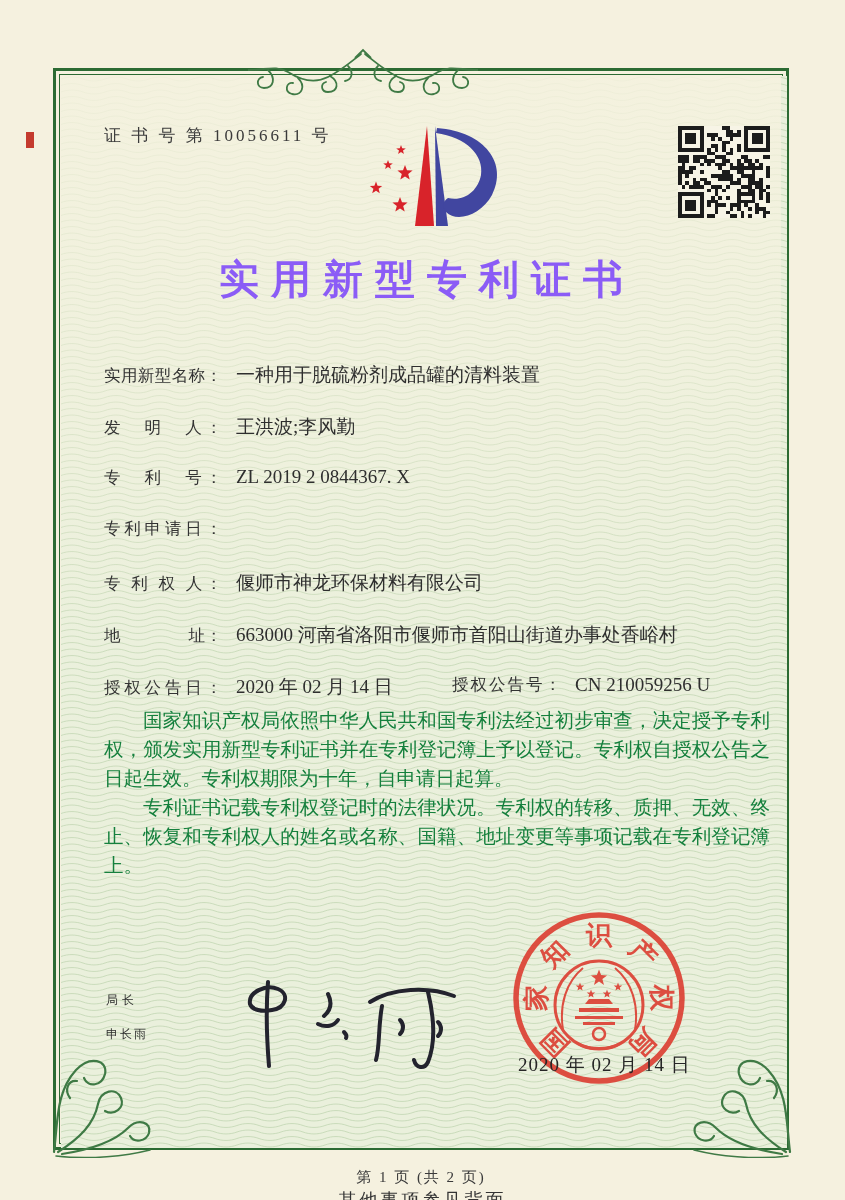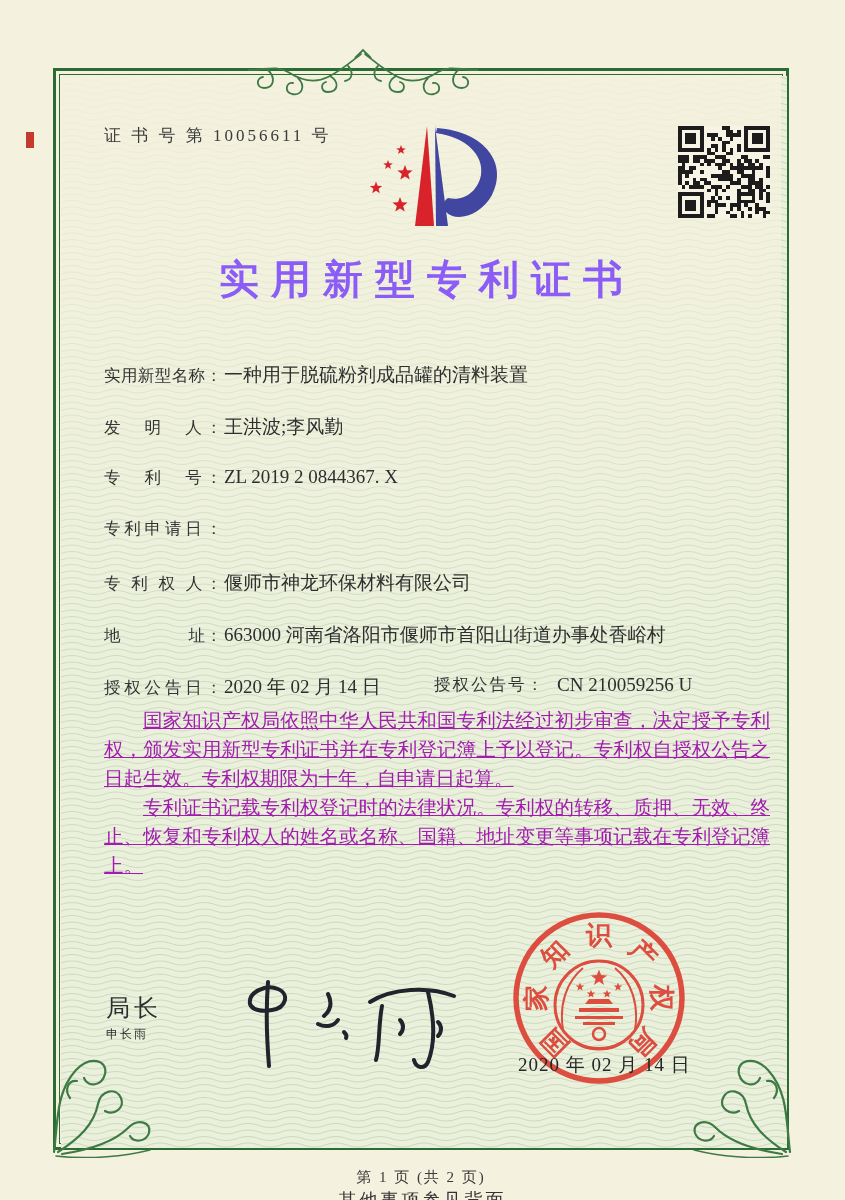--- a/index.html
+++ b/index.html
@@ -47,32 +47,32 @@
   }
 
   .fields { position:absolute; left:104px; top:362px; width:672px; }
   .field-row { position:relative; display:flex; align-items:baseline; height:52px; }
   .field-label {
     display:inline-block; width:118px; flex:0 0 118px;
     font-size:16.5px; color:#333;
     text-align:justify; text-align-last:justify; text-justify:inter-character;
     white-space:nowrap; overflow:visible;
   }
-  .field-value { font-size:19px; color:#2e2e2e; margin-left:2px; white-space:nowrap; }
-  .grant-no { position:absolute; left:330px; top:0; display:flex; align-items:center; }
+  .field-value { font-size:19px; color:#2e2e2e; margin-left:14px; white-space:nowrap; }
+  .grant-no { position:absolute; left:348px; top:0; display:flex; align-items:center; }
   .grant-no .g-label { font-size:16.5px; letter-spacing:2px; color:#333; }
   .grant-no .g-value { font-size:19px; margin-left:12px; color:#2e2e2e; }
 
   .paragraphs { position:absolute; left:104px; top:706px; width:666px; }
   .paragraphs p {
-    font-size:19.5px; line-height:29px; color:#a21caf;
-    text-indent:2em; text-align:justify;text-decoration:underline;
-  }
-
-  .director-title { position:absolute; left:106px; top:992px; font-size:24px; letter-spacing:4px; color:#2e2e2e; }
+    font-size:19.5px; line-height:29px; color:#15803d;
+    text-indent:2em; text-align:justify;
+  }
+
+  .director-title { position:absolute; left:106px; top:992px; font-size:12px; letter-spacing:4px; color:#2e2e2e; }
   .director-name  { position:absolute; left:106px; top:1026px; font-size:12px; letter-spacing:2px; color:#2e2e2e; }
   .signature { position:absolute; left:232px; top:972px; }
 
   .seal { position:absolute; left:509px; top:908px; opacity:0.92; }
   .seal-date {
     position:absolute; left:518px; top:1052px;
     font-size:19px; letter-spacing:1px; color:#262626; z-index:5;
   }
 
   .page-info {

